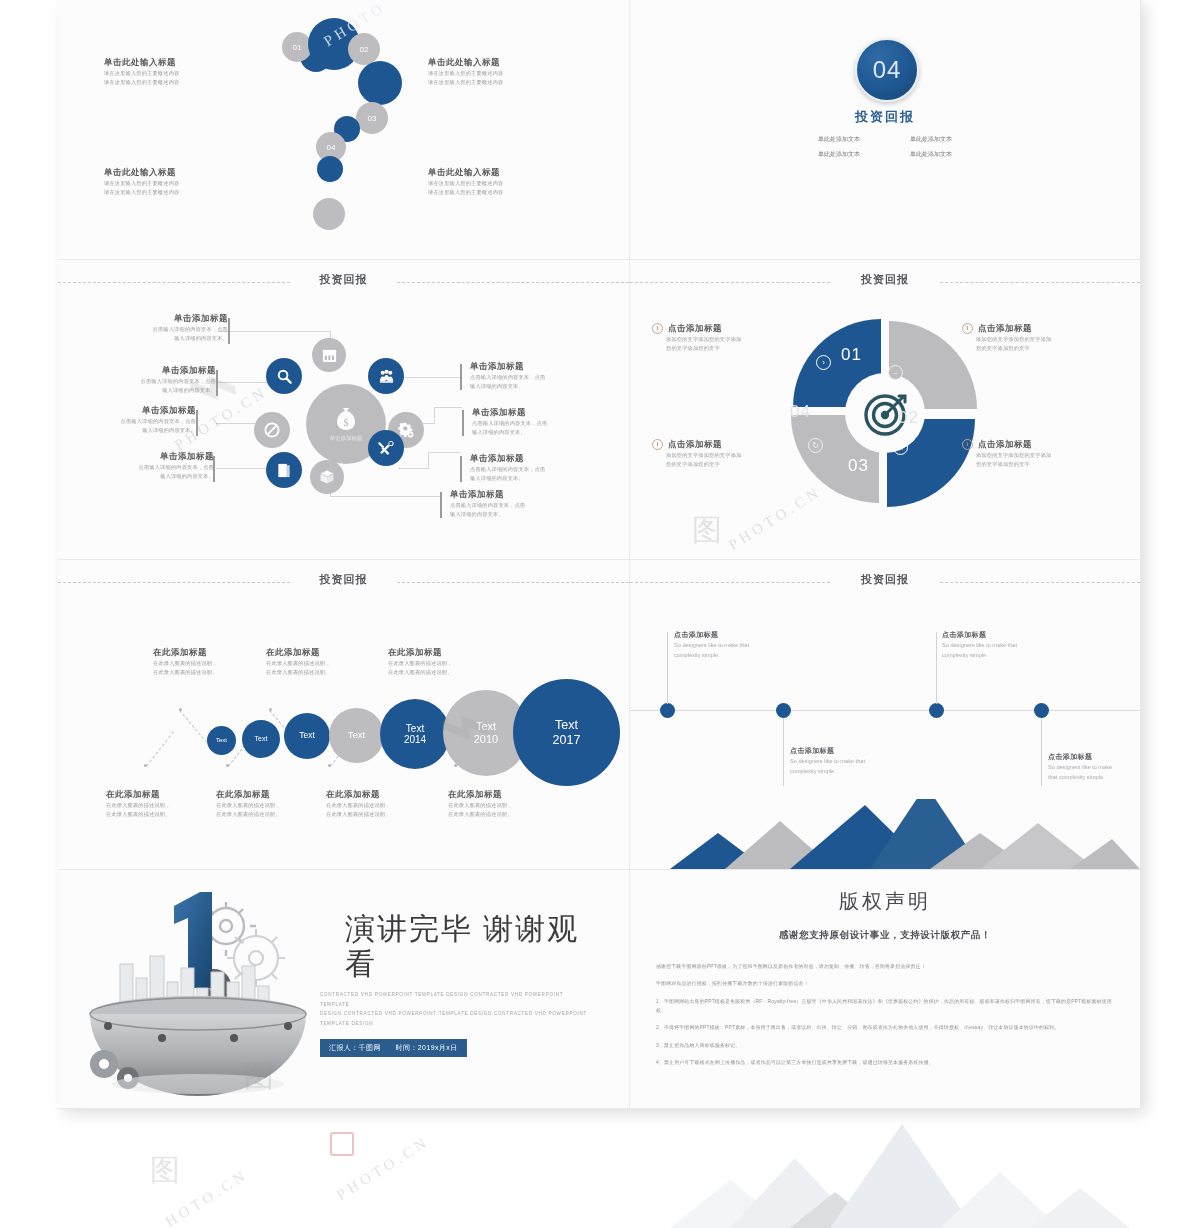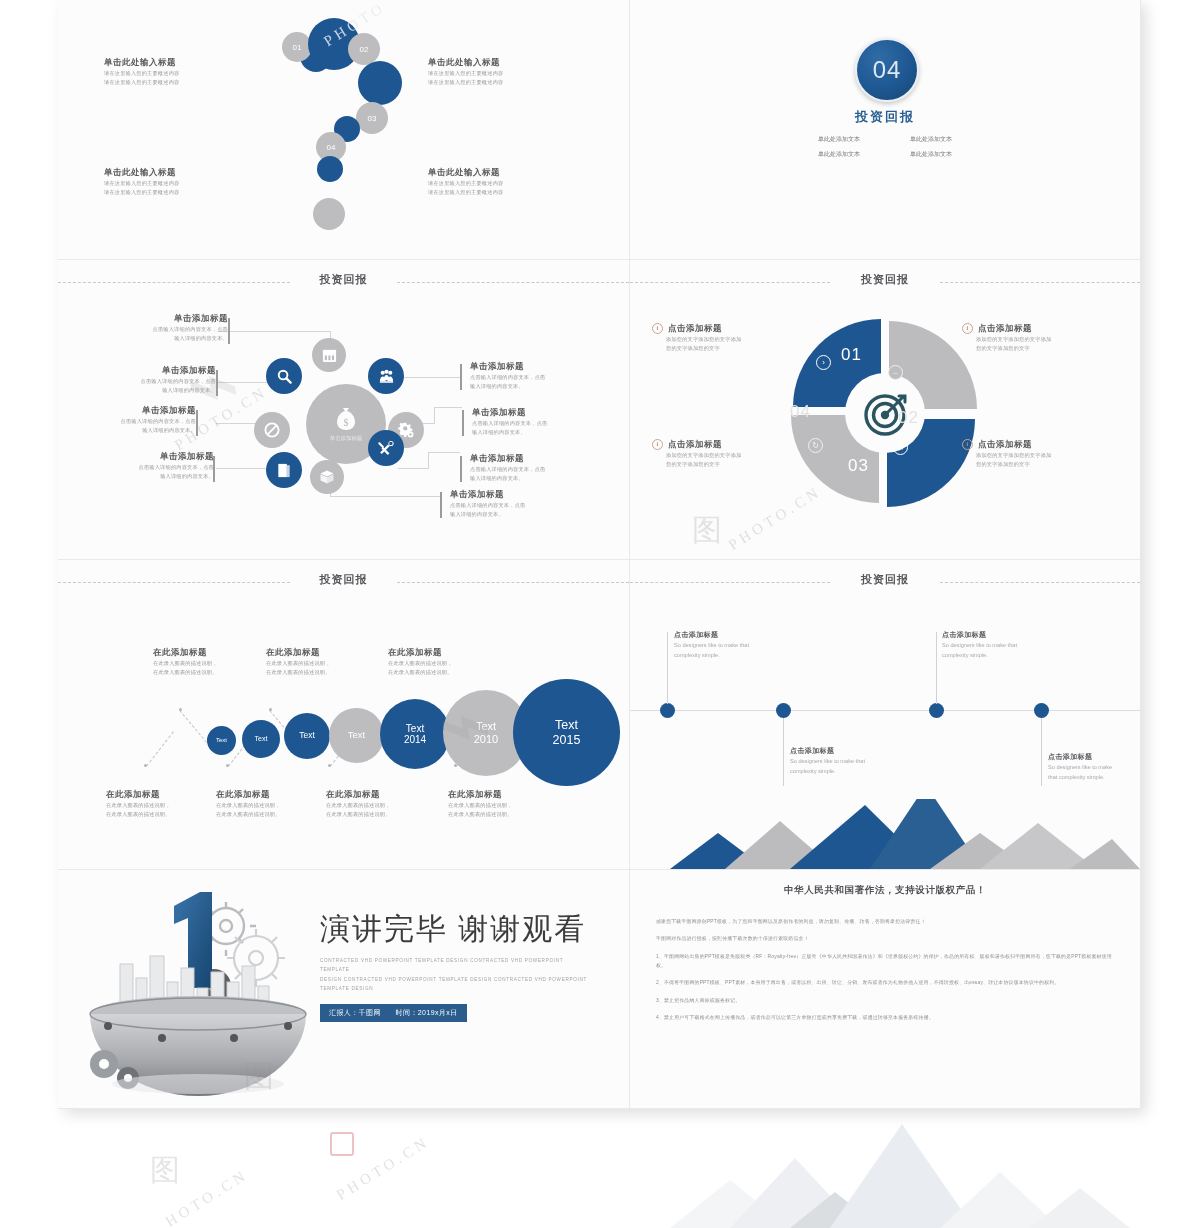--- a/index.html
+++ b/index.html
@@ -402,21 +402,21 @@
     <div class="tb bl" style="left:322px;top:139px;width:70px;height:70px;font-size:10px;">
       <span>Text</span>
       <span>2014</span>
     </div>
     <div class="tb gy" style="left:385px;top:130px;width:86px;height:86px;font-size:11px;">
       <span>Text</span>
       <span>2010</span>
     </div>
     <div class="tb bl" style="left:455px;top:119px;width:107px;height:107px;font-size:12.5px;">
       <span>Text</span>
-      <span>2015</span>
+      <span>2017</span>
     </div>
 
     <div style="position:absolute;left:95px;top:86px;width:110px;">
       <div class="h-title">在此添加标题</div>
       <div class="h-sub">在此录入图表的描述说明，</div>
       <div class="h-sub">在此录入图表的描述说明。</div>
     </div>
     <div style="position:absolute;left:208px;top:86px;width:110px;">
       <div class="h-title">在此添加标题</div>
       <div class="h-sub">在此录入图表的描述说明，</div>
@@ -559,31 +559,32 @@
         </g>
       <g fill="#6f7276">
           <circle cx="54" cy="200" r="11"></circle>
           <circle cx="54" cy="200" r="4" fill="#fff"></circle>
         </g>
 
       <ellipse cx="124" cy="206" rx="86" ry="10" fill="#e7e8ea" opacity=".55"></ellipse>
     </svg>
 
     <div style="position:absolute;left:262px;top:36px;width:270px;">
-      <div class="thanks" style="margin-top:6px;">演讲完毕  谢谢观看</div>
+      <div class="thanks" style="margin-top:6px;margin-left:25px;">演讲完毕  谢谢观看</div>
       <div class="engline" style="margin-top:9px;">contracted vhd powerpoint template design contracted vhd powerpoint template</div>
       <div class="engline">design contracted vhd powerpoint template design contracted vhd powerpoint</div>
       <div class="engline">template design</div>
       <div style="margin-top:7px;"><span class="pill">汇报人：千图网　　时间：2019x月x日</span></div>
     </div>
     <div class="wm wm-cn" style="left:186px;top:186px;">图</div>
   </div>
 
   <div class="slide c1 r3">
-    <div class="cpSub" style="margin-top:14px;">中华人民共和国著作法，支持设计版权产品！</div>
+    <div class="cpTitle" style="margin-top:18px;">版权声明</div>
+    <div class="cpSub" style="margin-top:14px;">感谢您支持原创设计事业，支持设计版权产品！</div>
     <div style="padding:0 26px;margin-top:20px;">
       <div class="cpP" style="margin-bottom:8px;">感谢您下载千图网原创PPT模板，为了您和千图网以及原创作者的利益，请勿复制、传播、转售，否则将承担法律责任！</div>
       <div class="cpP" style="margin-bottom:8px;">千图网对作品进行授权，按照传播下载次数的十倍进行索取赔偿金！</div>
       <div class="cpP" style="margin-bottom:8px;">1、千图网网站出售的PPT模板是免版税类（RF：Royalty-free）正版受《中华人民共和国著作法》和《世界版权公约》的保护，作品的所有权、版权和著作权归千图网所有，您下载的是PPT模板素材使用权。</div>
       <div class="cpP" style="margin-bottom:8px;">2、不得将千图网的PPT模板、PPT素材，本身用于再出售，或者以租、出租、转让、分销、发布或者作为礼物供他人使用，不得转授权、出essay、转让本协议版本协议中的权利。</div>
       <div class="cpP" style="margin-bottom:8px;">3、禁止把作品纳入商标或服务标记。</div>
       <div class="cpP">4、禁止用户可下载格式在网上传播作品，或者作品可以让第三方单独打造或共享免费下载，或通过转移至本服务系统传播。</div>
     </div>
   </div>
 </div>

